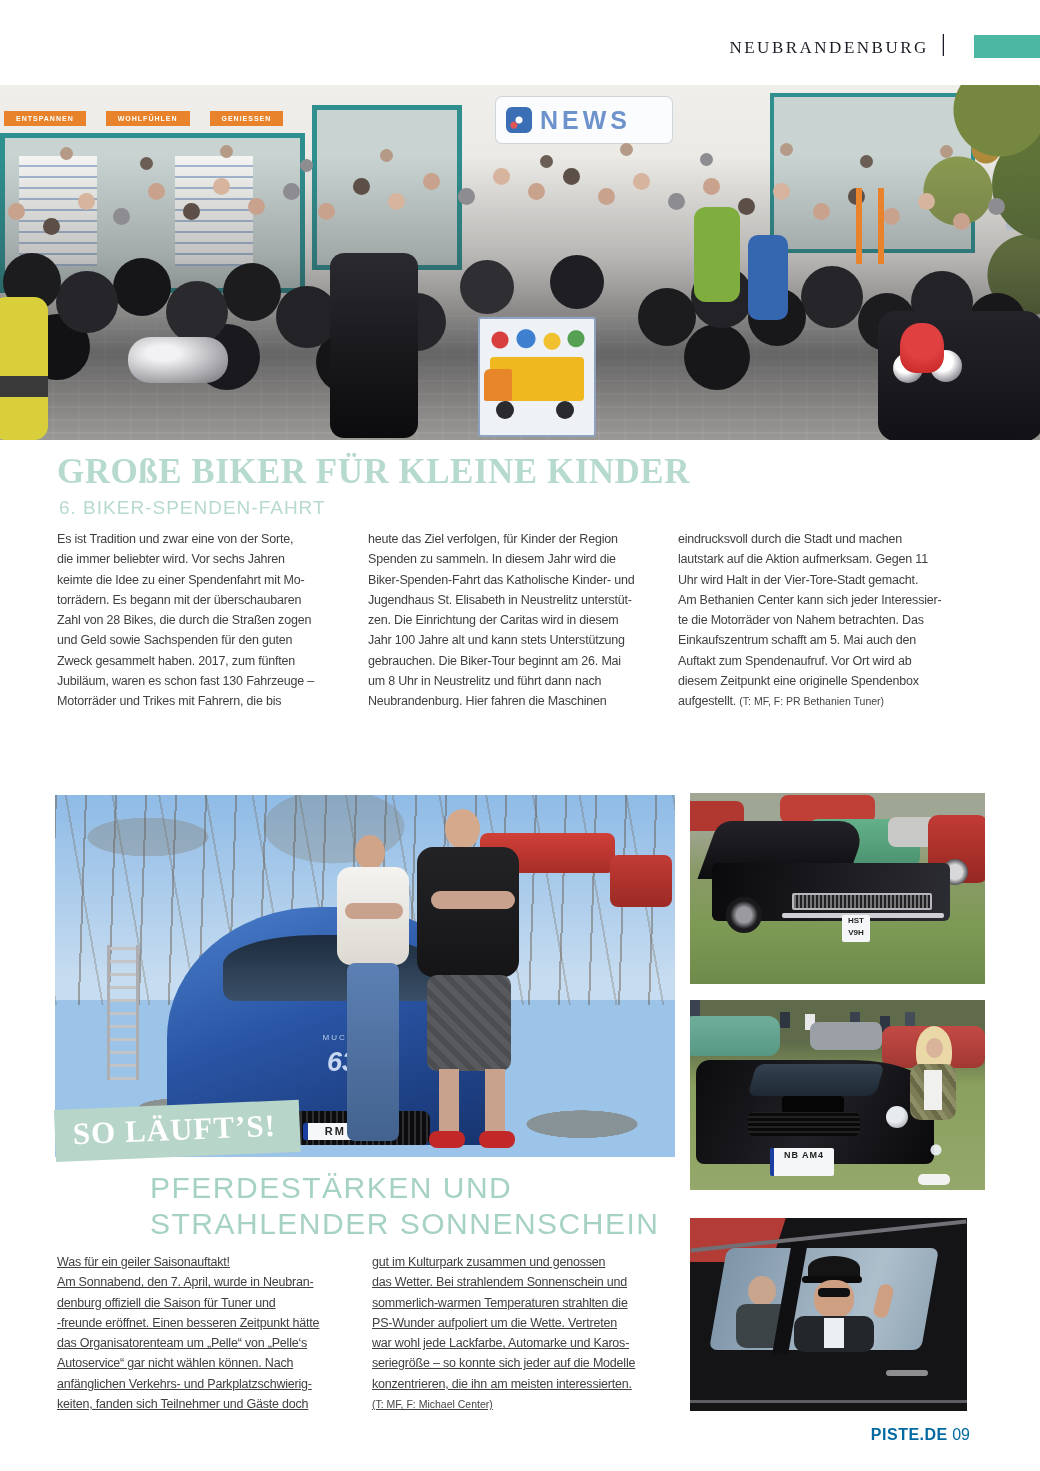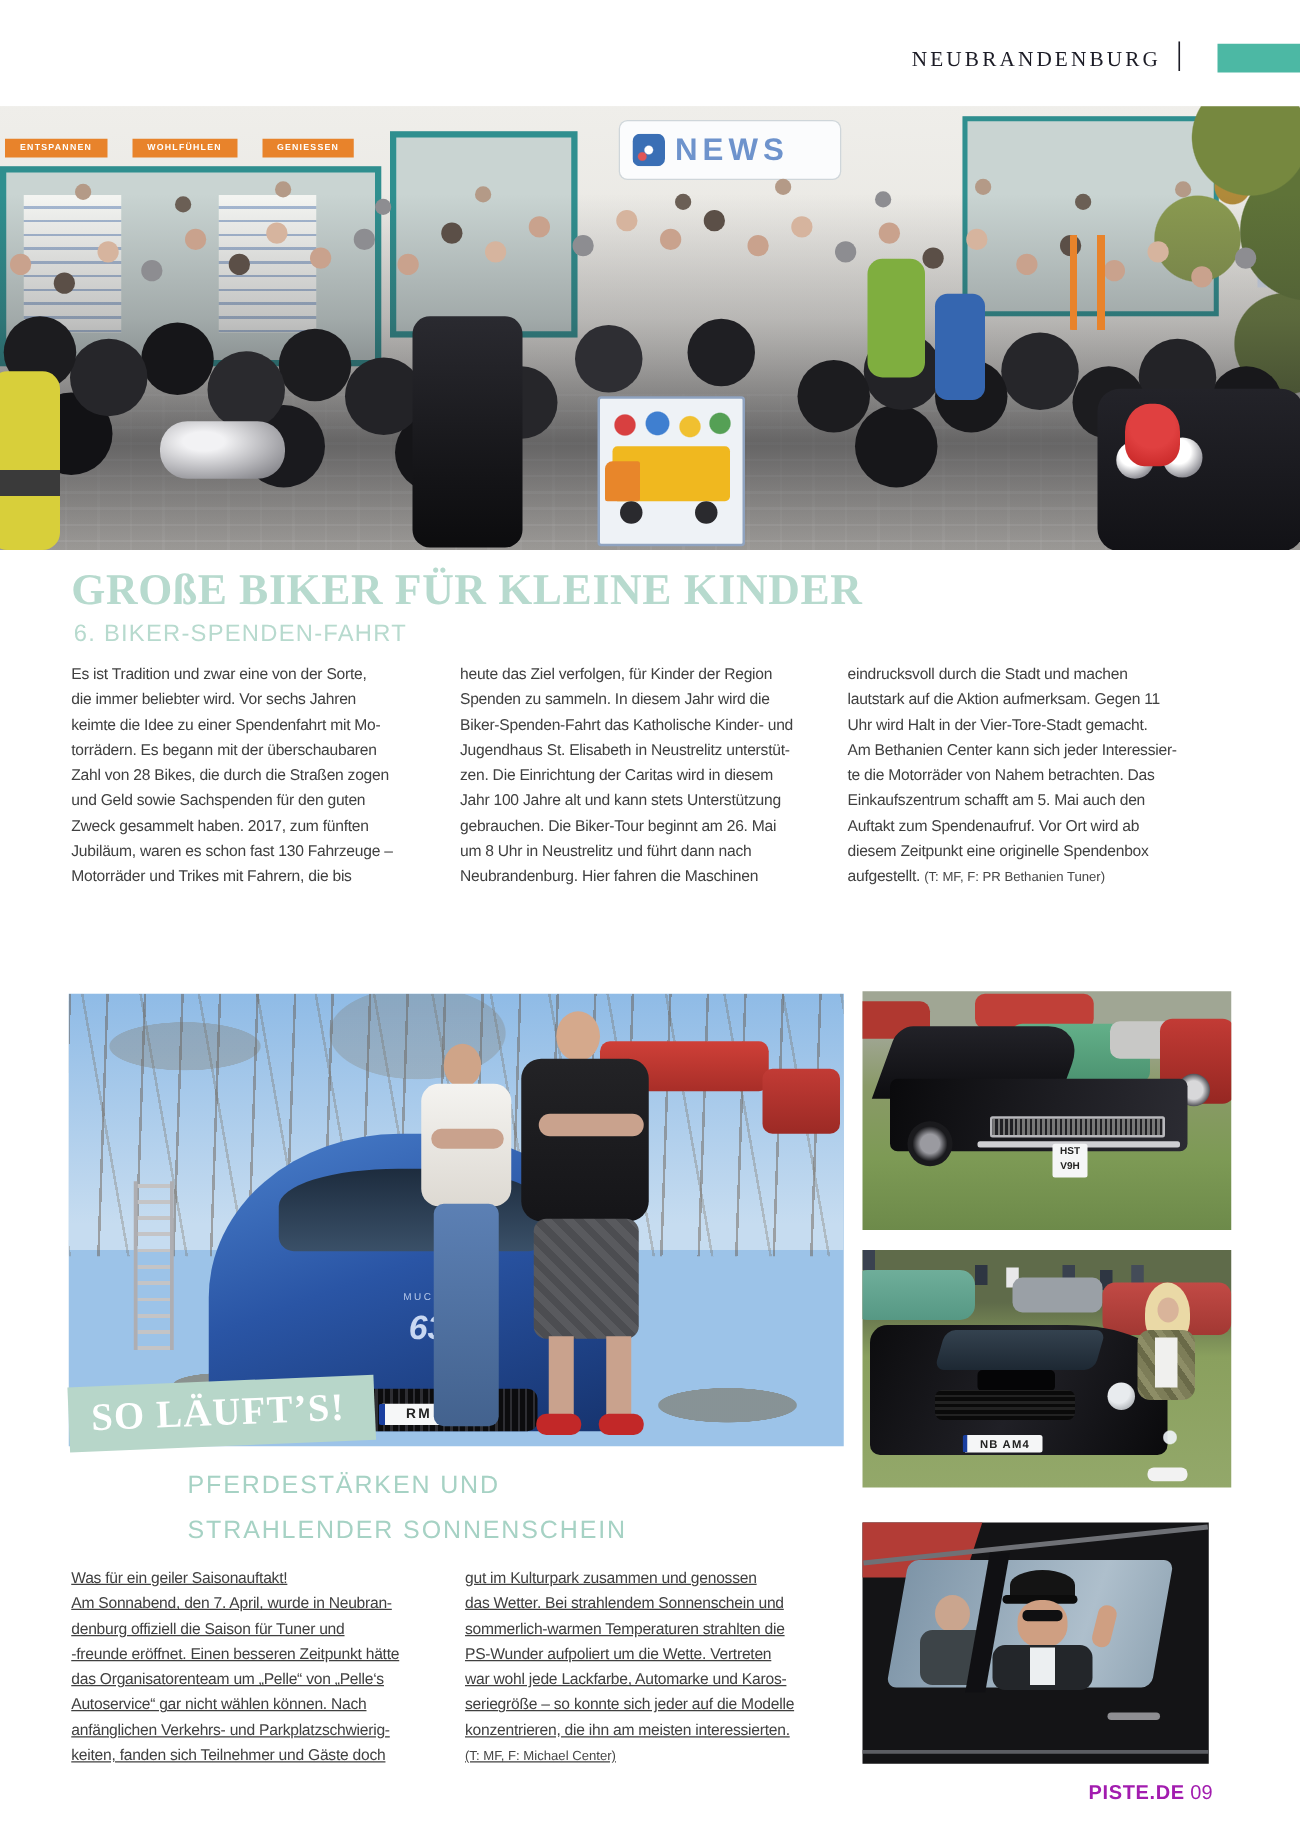--- a/index.html
+++ b/index.html
@@ -198,21 +198,21 @@
         background:linear-gradient(180deg,#c24a45 0,#a23833 100%);}
   .pmustang .body{position:absolute;left:6px;top:60px;width:238px;height:104px;border-radius:14px 34% 8px 8px;
         background:linear-gradient(115deg,#0c0c0e 0,#202026 50%,#0a0a0c 100%);}
   .pmustang .shield{position:absolute;left:62px;top:64px;width:128px;height:32px;transform:skewX(-16deg);
         border-radius:8px;background:linear-gradient(180deg,#34424f 0,#1d2833 100%);}
   .pmustang .scoop{position:absolute;left:92px;top:96px;width:62px;height:17px;border-radius:4px;background:#050506;}
   .pmustang .lamp{position:absolute;left:196px;top:106px;width:22px;height:22px;border-radius:50%;
         background:radial-gradient(circle at 40% 35%,#e8ebee 0 45%,#8a8f94 100%);}
   .pmustang .grille{position:absolute;left:58px;top:112px;width:112px;height:24px;border-radius:6px;
         background:repeating-linear-gradient(0deg,#0a0a0a 0 3px,#222 3px 5px);}
-  .pmustang .plate{position:absolute;left:80px;top:148px;width:64px;height:14px;background:#f5f6f7;border-radius:2px;
+  .pmustang .plate{position:absolute;left:80px;top:148px;width:64px;height:28px;background:#f5f6f7;border-radius:2px;
         border-left:4px solid #1a3fa0;box-sizing:border-box;font-size:9px;font-weight:bold;color:#222;
         text-align:center;line-height:14px;letter-spacing:1px;}
   .pmustang .hair{position:absolute;left:226px;top:26px;width:36px;height:50px;border-radius:50% 50% 42% 42%;background:#ead9a6;}
   .pmustang .face{position:absolute;left:236px;top:38px;width:17px;height:20px;border-radius:50%;background:#d9b49a;}
   .pmustang .jacket{position:absolute;left:220px;top:64px;width:46px;height:56px;border-radius:10px;
         background:repeating-linear-gradient(55deg,#7d7d58 0 6px,#6a6a48 6px 11px,#8d8d66 11px 16px);}
   .pmustang .top{position:absolute;left:234px;top:70px;width:18px;height:40px;background:#f0f0ee;}
   .pmustang .jeans{position:absolute;left:230px;top:118px;width:32px;height:58px;border-radius:6px;
         background:linear-gradient(180deg,#bcd0e4 0,#a9c2da 100%);
         background-image:radial-gradient(circle at 50% 55%,rgba(240,245,250,.9) 0 5px,transparent 6px);}
@@ -231,27 +231,27 @@
   .pcab .shades{position:absolute;left:128px;top:70px;width:32px;height:9px;border-radius:4px;background:#101012;}
   .pcab .hoodie{position:absolute;left:104px;top:98px;width:80px;height:36px;border-radius:10px;background:#23262a;}
   .pcab .shirt{position:absolute;left:134px;top:100px;width:20px;height:30px;background:#eceff1;}
   .pcab .thumb{position:absolute;left:186px;top:66px;width:15px;height:34px;border-radius:7px;
         transform:rotate(14deg);background:#cf9f82;}
   .pcab .pillar{position:absolute;left:92px;top:24px;width:16px;height:112px;transform:skewX(-10deg);background:#101013;}
   .pcab .handle{position:absolute;left:196px;top:152px;width:42px;height:6px;border-radius:3px;background:#8e8e92;}
   .pcab .sill{position:absolute;left:0;top:182px;width:277px;height:3px;background:#5c5e63;}
 
   
-  .a2-h{position:absolute;left:150px;top:1170px;font-size:20px;line-height:36px;letter-spacing:1.5px;color:#a6d2c4;}
+  .a2-h{position:absolute;left:150px;top:1170px;font-size:30px;line-height:36px;letter-spacing:1.5px;color:#a6d2c4;}
   .bodycol2{position:absolute;top:1252px;width:300px;font-size:12.5px;line-height:20.3px;
         letter-spacing:-0.2px;color:#404040;white-space:pre;text-decoration:underline;}
   .d1{left:57px;} .d2{left:372px;width:306px;white-space:pre-line;}
 
   
-  .footer{position:absolute;top:1426px;right:70px;font-size:16px;color:#a21caf;}
+  .footer{position:absolute;top:1426px;right:70px;font-size:16px;color:#0369a1;}
   .footer b{letter-spacing:0.5px;}
 </style>
 </head>
 <body>
 
 <div class="page">
 
   <div class="hdr">
     <span class="hdr-kicker">NEUBRANDENBURG</span>
     <span class="hdr-sep">|</span>

